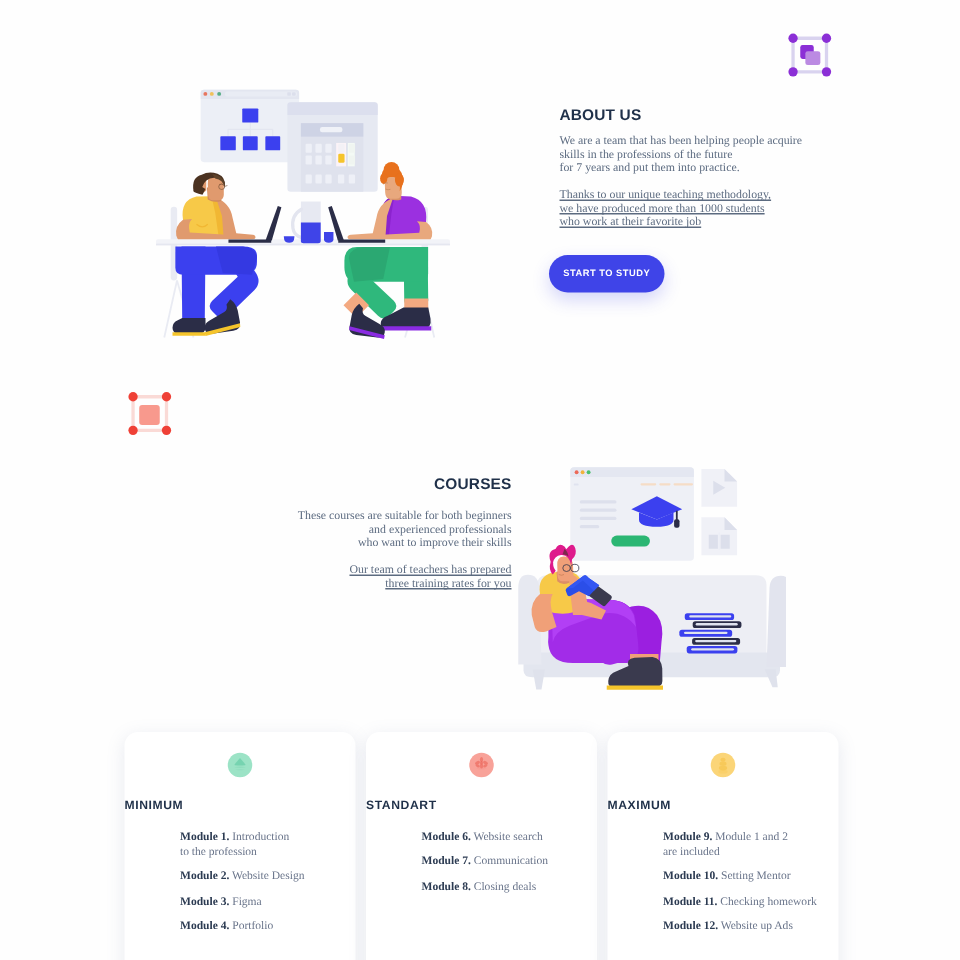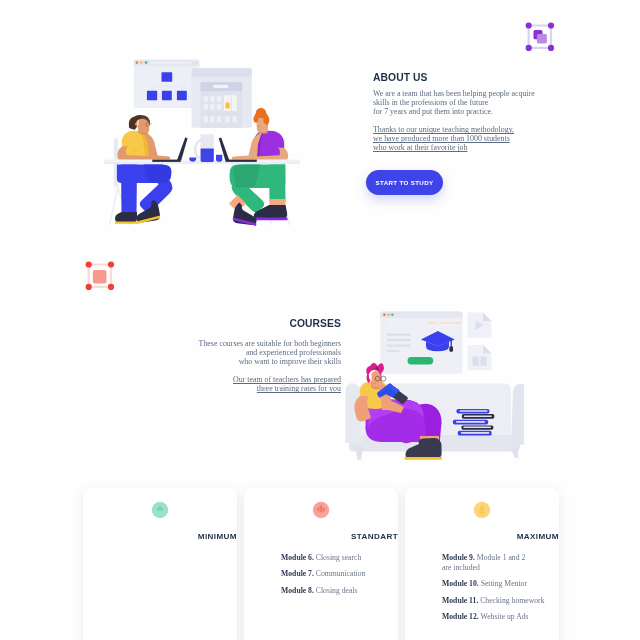--- a/index.html
+++ b/index.html
@@ -19,21 +19,21 @@
 
   
   .courses{position:absolute;left:131px;top:319px;width:210px;text-align:right;}
   .courses-title{margin-bottom:10.2px;}
 
   
   .cards{position:absolute;left:83px;top:488px;width:476px;display:flex;gap:7px;}
   .card{width:154.3px;height:175px;background:#fff;border-radius:9px;
         box-shadow:0 3px 12px rgba(120,132,165,0.16);position:relative;}
   .card-icon{position:absolute;left:50%;top:12.5px;transform:translateX(-50%);width:18px;height:18px;}
-  .card-title{position:absolute;left:0;right:0;top:44.5px;text-align:right;
+  .card-title{position:absolute;left:0;right:0;top:44.5px;text-align:left;
               font:700 8.1px/1 "Liberation Sans",sans-serif;letter-spacing:.4px;color:#1f3049;}
   .mods{position:absolute;left:37px;top:65px;right:4px;}
   .mod{font:400 7.7px/10px "Liberation Serif",serif;color:#69748a;margin-bottom:6.3px;}
   .mod b{font-weight:700;color:#2c3b52;}
 
   
   .ill1{position:absolute;left:104px;top:52px;width:196px;height:180px;}
   .ill2{position:absolute;left:344px;top:300px;width:180px;height:172px;}
   .badge1{position:absolute;left:518px;top:17px;width:40px;height:40px;}
   .badge2{position:absolute;left:78px;top:256px;width:40px;height:40px;}
@@ -75,41 +75,47 @@
     <div class="card">
       <div class="card-icon">
         <svg viewBox="0 0 22 22" width="18" height="18">
           <circle cx="11" cy="11" r="10" fill="#9ce3c6"></circle>
           <path d="M11 5.2 L15.3 10.3 Q15.8 11 15 11.2 Q13 11.5 11 11.5 Q9 11.5 7 11.2 Q6.2 11 6.7 10.3 Z" fill="#58c79e" opacity=".55"></path>
           <path d="M6.2 12.8 Q11 11.8 15.8 12.8 Q11 13.9 6.2 12.8 Z" fill="#6fcfa9" opacity=".3"></path>
           <path d="M7.2 14.8 Q11 13.9 14.8 14.8 Q11 15.7 7.2 14.8 Z" fill="#6fcfa9" opacity=".22"></path>
         </svg>
       </div>
       <div class="card-title">MINIMUM</div>
+      <div class="mods">
+        <div class="mod"><b>Module 1.</b><span> Introduction</span><br><span>to the profession</span></div>
+        <div class="mod"><b>Module 2.</b><span> Website Design</span></div>
+        <div class="mod"><b>Module 3.</b><span> Figma</span></div>
+        <div class="mod"><b>Module 4.</b><span> Portfolio</span></div>
+      </div>
     </div>
 
     <div class="card">
       <div class="card-icon">
         <svg viewBox="0 0 22 22" width="18" height="18">
           <circle cx="11" cy="11" r="10" fill="#f8a299"></circle>
           <g fill="#ec6458" opacity=".62">
             <ellipse cx="11" cy="6.6" rx="1.3" ry="2.1"></ellipse>
             <ellipse cx="11" cy="11.8" rx="1.3" ry="2.1"></ellipse>
             <ellipse cx="7.7" cy="9.2" rx="2.1" ry="1.3" transform="rotate(-30 7.7 9.2)"></ellipse>
             <ellipse cx="14.3" cy="9.2" rx="2.1" ry="1.3" transform="rotate(30 14.3 9.2)"></ellipse>
             <ellipse cx="7.9" cy="11.6" rx="1.9" ry="1.2" transform="rotate(30 7.9 11.6)"></ellipse>
             <ellipse cx="14.1" cy="11.6" rx="1.9" ry="1.2" transform="rotate(-30 14.1 11.6)"></ellipse>
           </g>
           <path d="M6.6 14 Q11 13.1 15.4 14 Q11 15 6.6 14 Z" fill="#f07d72" opacity=".28"></path>
           <circle cx="11" cy="9.3" r="1.3" fill="#e8594f" opacity=".55"></circle>
         </svg>
       </div>
       <div class="card-title">STANDART</div>
       <div class="mods">
-        <div class="mod"><b>Module 6.</b><span> Closing search</span></div>
+        <div class="mod"><b>Module 6.</b><span> Website search</span></div>
         <div class="mod"><b>Module 7.</b><span>  Communication</span></div>
         <div class="mod"><b>Module 8.</b><span> Closing deals</span></div>
       </div>
     </div>
 
     <div class="card">
       <div class="card-icon">
         <svg viewBox="0 0 22 22" width="18" height="18">
           <circle cx="11" cy="11" r="10" fill="#fbd578"></circle>
           <g fill="#f5be3c" opacity=".5">

